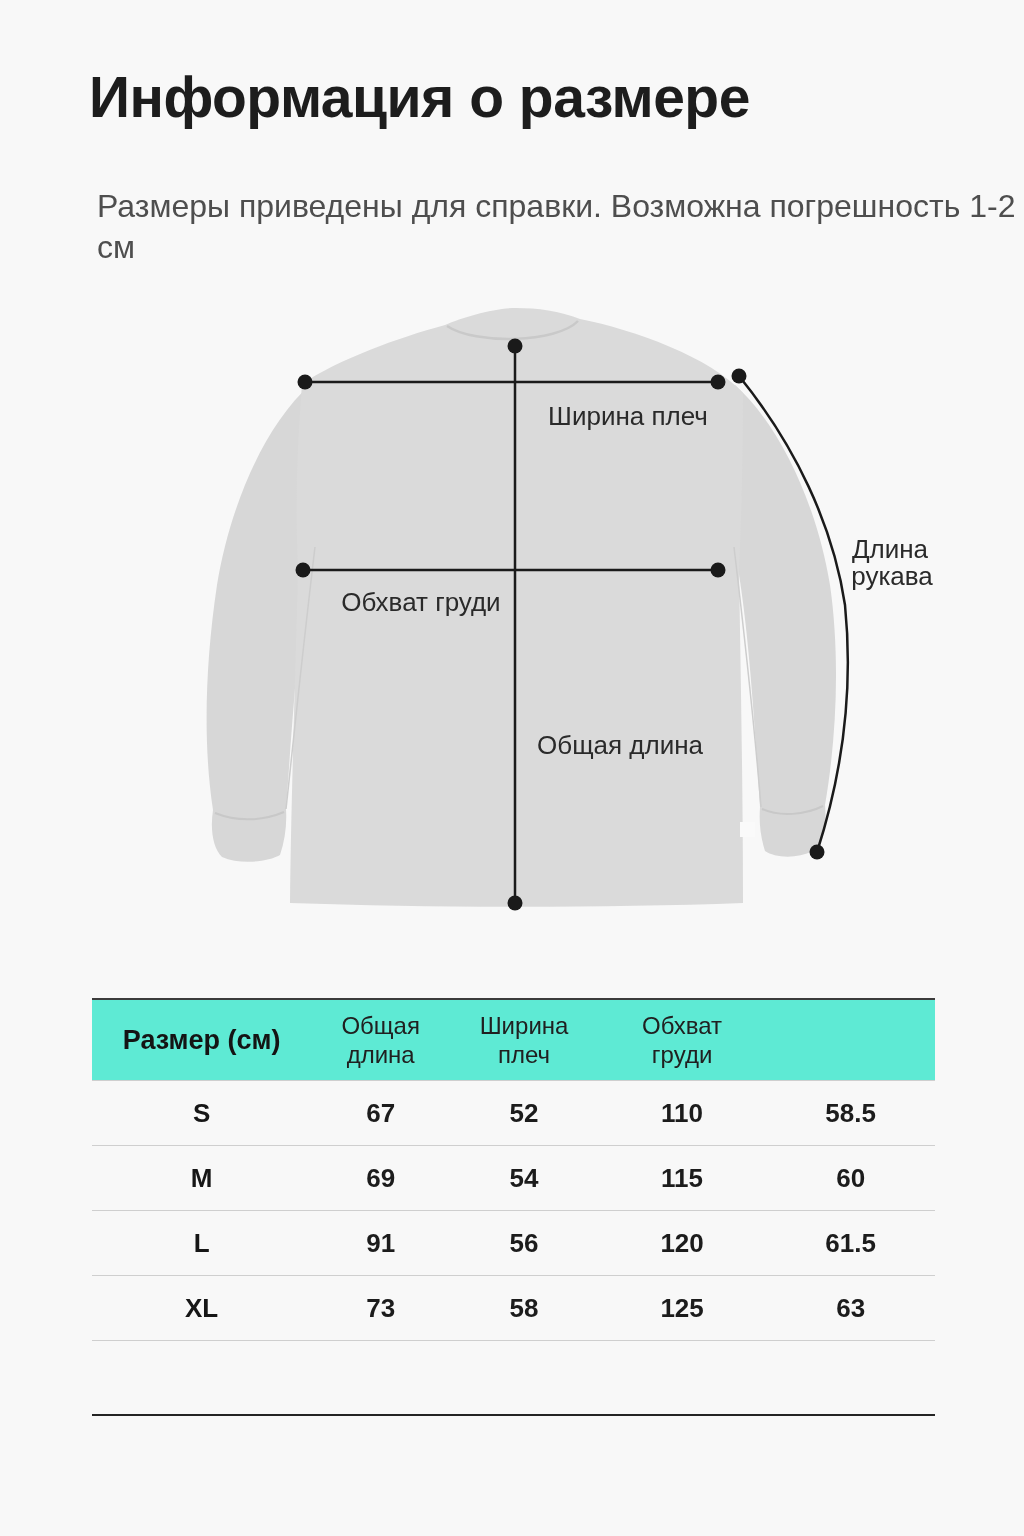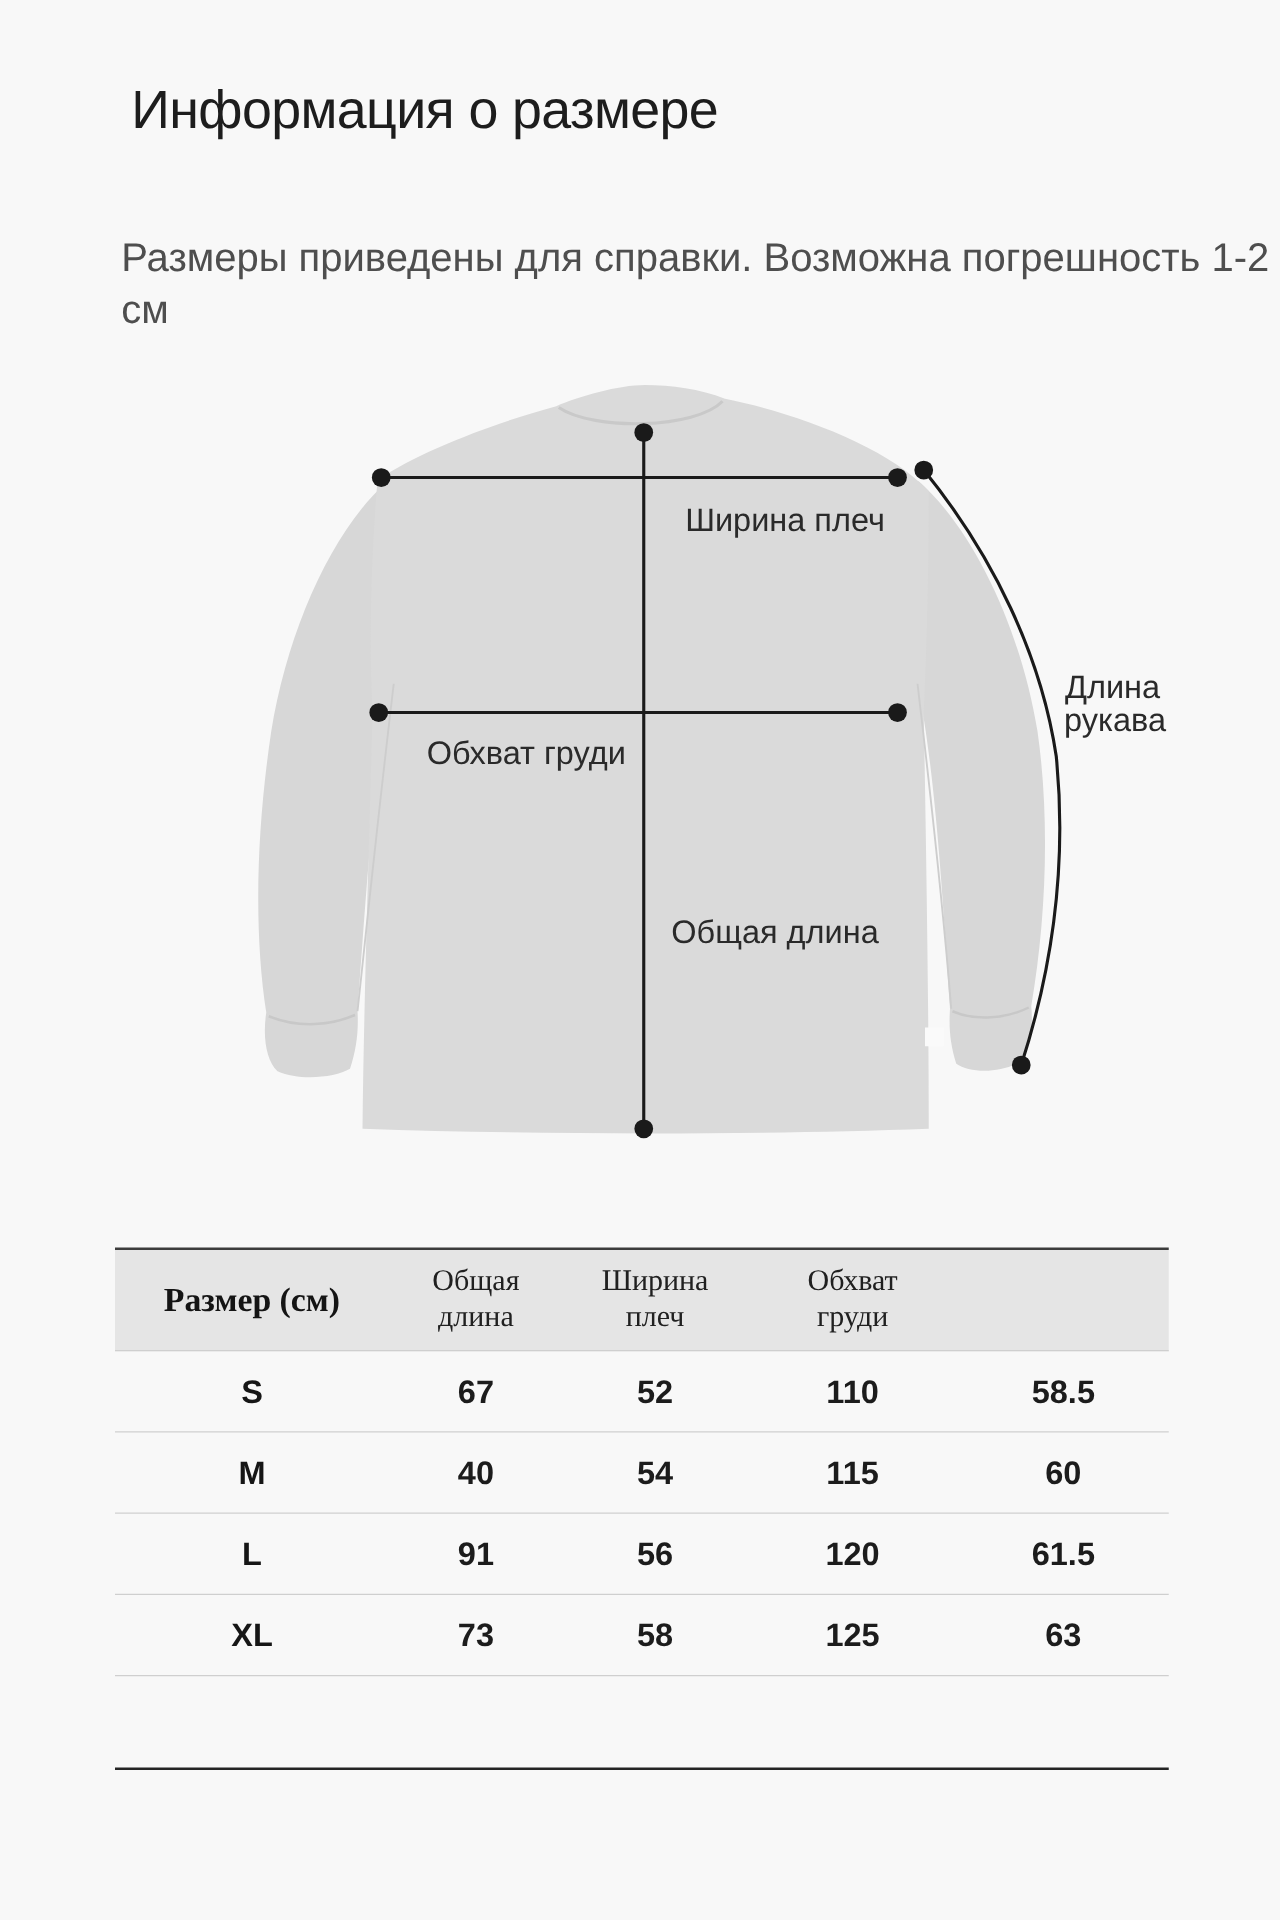--- a/index.html
+++ b/index.html
@@ -4,22 +4,22 @@
 <style>
   html, body { margin: 0; padding: 0; }
   body {
     width: 1024px; height: 1536px;
     position: relative;
     background: #f8f8f8;
     font-family: "Liberation Sans", sans-serif;
     overflow: hidden;
   }
   .page-title {
-    position: absolute; left: 105px; top: 64px;
-    font-size: 43px; font-weight: 400; letter-spacing: -0.5px;
+    position: absolute; left: 89px; top: 64px;
+    font-size: 57px; font-weight: 700; letter-spacing: -0.5px;
     color: #1d1d1d;
   }
   .page-subtitle {
     position: absolute; left: 97px; top: 138px;
     font-size: 32px; color: #4e4e4e; line-height: 41px; margin-top: 48px;
   }
   .diagram-wrap {
     position: absolute; left: 165px; top: 285px;
     width: 820px; height: 680px;
   }
@@ -27,23 +27,22 @@
   svg text {
     font-family: "Liberation Sans", sans-serif;
     font-size: 26px; fill: #2a2a2a;
   }
   .size-table {
     position: absolute; left: 92px; top: 998px; width: 843px;
     border-top: 2px solid #3c3c3c;
   }
   .header-row {
     display: flex; align-items: center; height: 80px;
-    background: #e5e5e5;
+    background: #5eead4;
     border-bottom: 1px solid #cfcfcf;
-    font-family: Liberation Serif, serif;
   }
   .data-row {
     display: flex; align-items: center; height: 64px;
     border-bottom: 1px solid #cfcfcf;
   }
   .spacer-row { height: 73px; border-bottom: 2px solid #242424; }
   .c1 { width: 26%; }  .c2 { width: 16.5%; }
   .c3 { width: 17.5%; } .c4 { width: 20%; } .c5 { width: 20%; }
   .cell { text-align: center; }
   .th-size { font-size: 27px; font-weight: 700; color: #141414; }
@@ -125,21 +124,21 @@
   <div class="data-row">
     <div class="cell c1 td-size">S</div>
     <div class="cell c2 td">67</div>
     <div class="cell c3 td">52</div>
     <div class="cell c4 td">110</div>
     <div class="cell c5 td">58.5</div>
   </div>
 
   <div class="data-row">
     <div class="cell c1 td-size">M</div>
-    <div class="cell c2 td">40</div>
+    <div class="cell c2 td">69</div>
     <div class="cell c3 td">54</div>
     <div class="cell c4 td">115</div>
     <div class="cell c5 td">60</div>
   </div>
 
   <div class="data-row">
     <div class="cell c1 td-size">L</div>
     <div class="cell c2 td">91</div>
     <div class="cell c3 td">56</div>
     <div class="cell c4 td">120</div>

